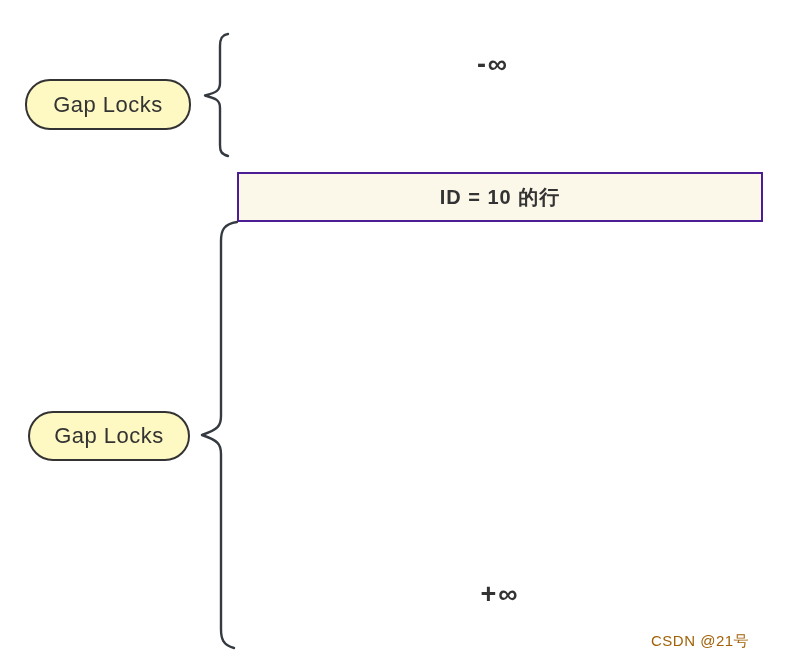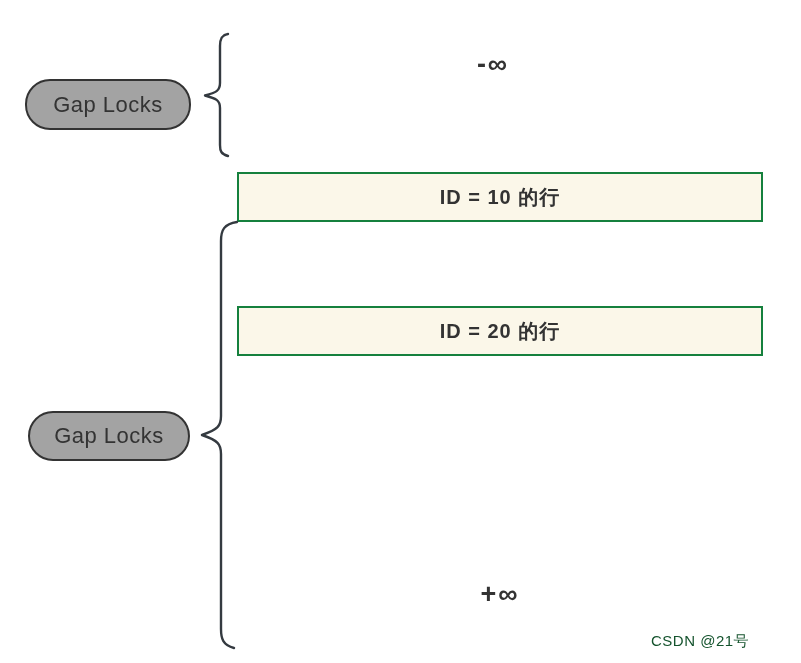--- a/index.html
+++ b/index.html
@@ -12,21 +12,21 @@
     position: relative;
     width: 801px;
     height: 663px;
     background: #ffffff;
     overflow: hidden;
   }
 
   
   .badge {
     position: absolute;
-    background: #a3a3a3;
+    background: #fef9c3;
     border: 2px solid #333333;
     border-radius: 25px;
     display: flex;
     align-items: center;
     justify-content: center;
     box-sizing: border-box;
   }
   .badge-label {
     font-size: 22px;
     color: #333333;
@@ -61,21 +61,21 @@
   #inf-neg { left: 433px; top: 49px; }
   #inf-pos { left: 440px; top: 579px; }
 
   
   .row-box {
     position: absolute;
     left: 237px;
     width: 526px;
     height: 50px;
     background: #fbf7e9;
-    border: 2px solid #15803d;
+    border: 2px solid #4c1d95;
     box-sizing: border-box;
     display: flex;
     align-items: center;
     justify-content: center;
   }
   #row-10 { top: 172px; }
   #row-20 { top: 306px; }
   #row-30 { top: 436px; }
   .row-label {
     font-size: 20px;
@@ -85,21 +85,21 @@
     white-space: nowrap;
   }
 
   
   #watermark {
     position: absolute;
     left: 651px;
     top: 632px;
     width: 120px;
     font-size: 15px;
-    color: #14532d;
+    color: #a16207;
     letter-spacing: 0.5px;
     white-space: nowrap;
   }
 </style>
 </head>
 <body>
 
 <div id="canvas">
 
   <div class="badge" id="badge-top">
@@ -115,23 +115,20 @@
              L 20 114
              C 20 120, 21 123, 28 125"></path>
   </svg>
 
   <div class="inf" id="inf-neg">-∞</div>
 
   <div class="row-box" id="row-10">
     <span class="row-label">ID = 10 的行</span>
   </div>
 
-  <div class="row-box" id="row-20">
-    <span class="row-label">ID = 20 的行</span>
-  </div>
 
 
   <svg id="brace-main" class="brace" width="42" height="430" viewBox="0 0 42 430" aria-hidden="true">
     <path d="M 39 2
              C 26 4, 23 10, 23 21
              L 23 196
              C 23 206, 20 209.5, 4 215
              C 20 220.5, 23 224, 23 234
              L 23 409
              C 23 419, 25 425, 36 428"></path>

